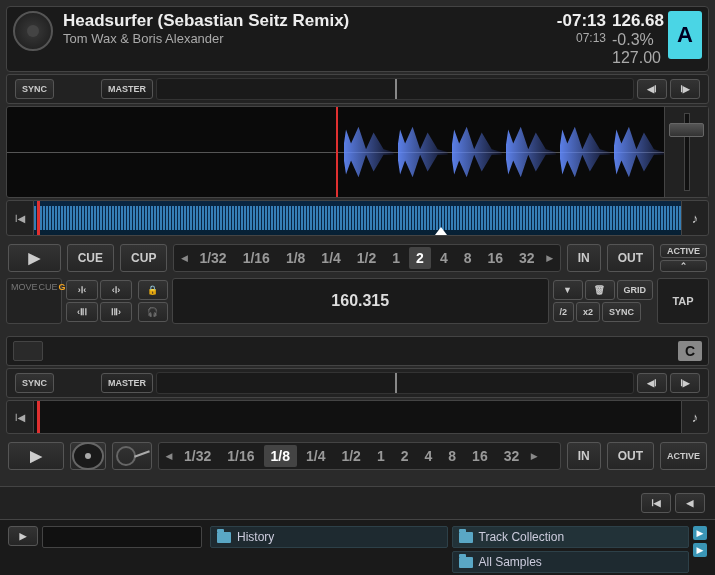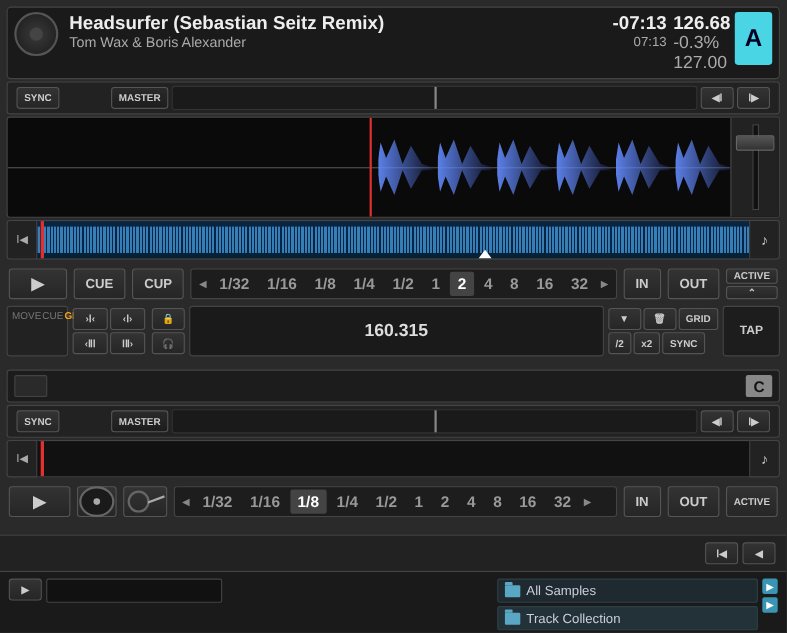--- a/index.html
+++ b/index.html
@@ -288,29 +288,33 @@
   <div class="btn small icon-only">◀</div>
 </div>
 
 <div class="browser">
   <div class="br-left">
     <div class="btn small icon-only">▶</div>
     <div class="br-field"></div>
   </div>
   <div class="br-cols">
     <div class="br-col">
+      <div class="br-item dim">
+        <div class="foldericon"></div>
+        <span>History</span>
+      </div>
     </div>
     <div class="br-col">
+      <div class="br-item">
+        <div class="foldericon"></div>
+        <span>Track Collection</span>
+      </div>
       <div class="br-item dim">
         <div class="foldericon"></div>
         <span>All Samples</span>
       </div>
-      <div class="br-item">
-        <div class="foldericon"></div>
-        <span>Track Collection</span>
-      </div>
     </div>
     <div style="display:flex;flex-direction:column;gap:3px;">
       <div class="br-end">▶</div>
       <div class="br-end">▶</div>
     </div>
   </div>
 </div>
 
 </body></html>

